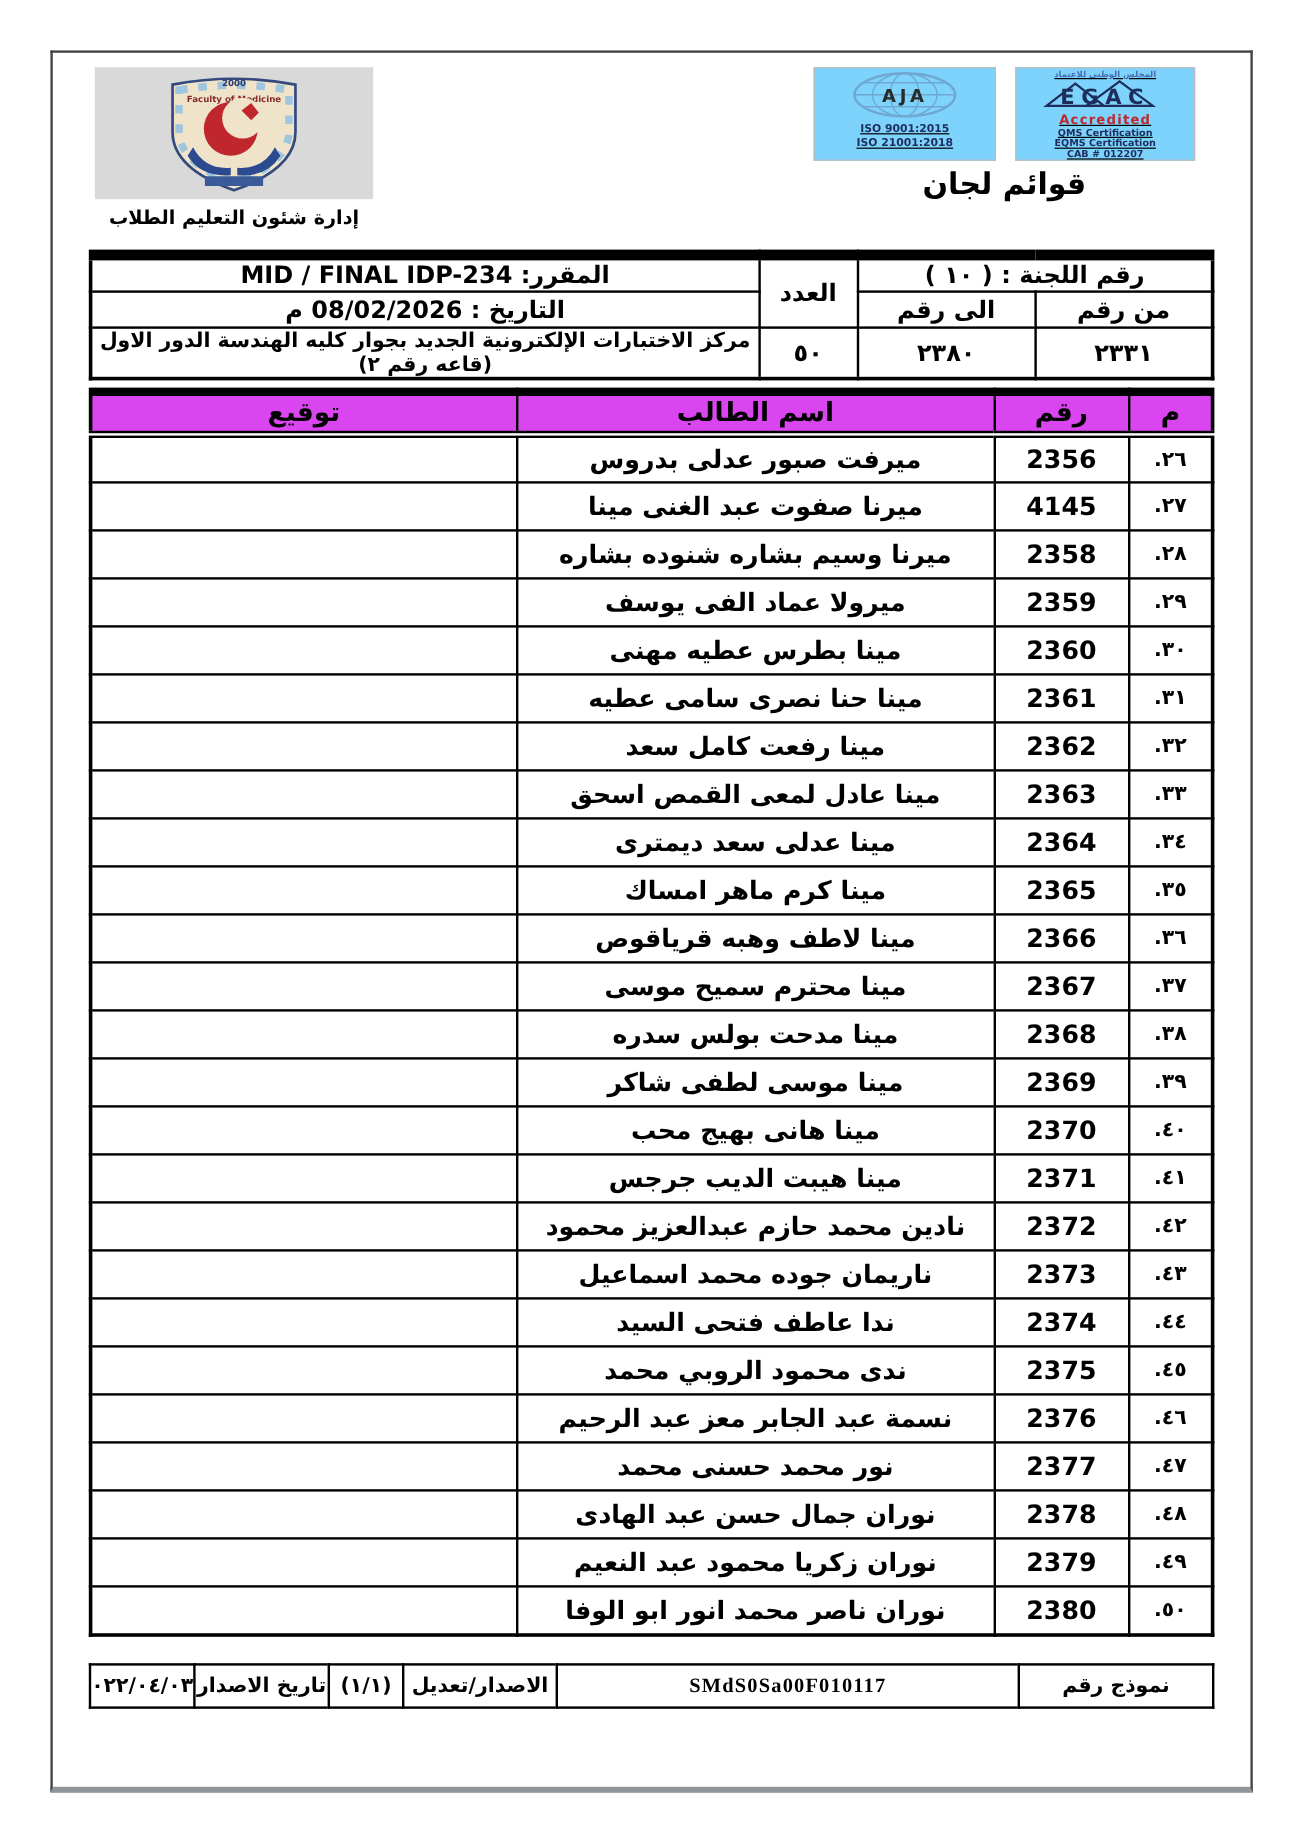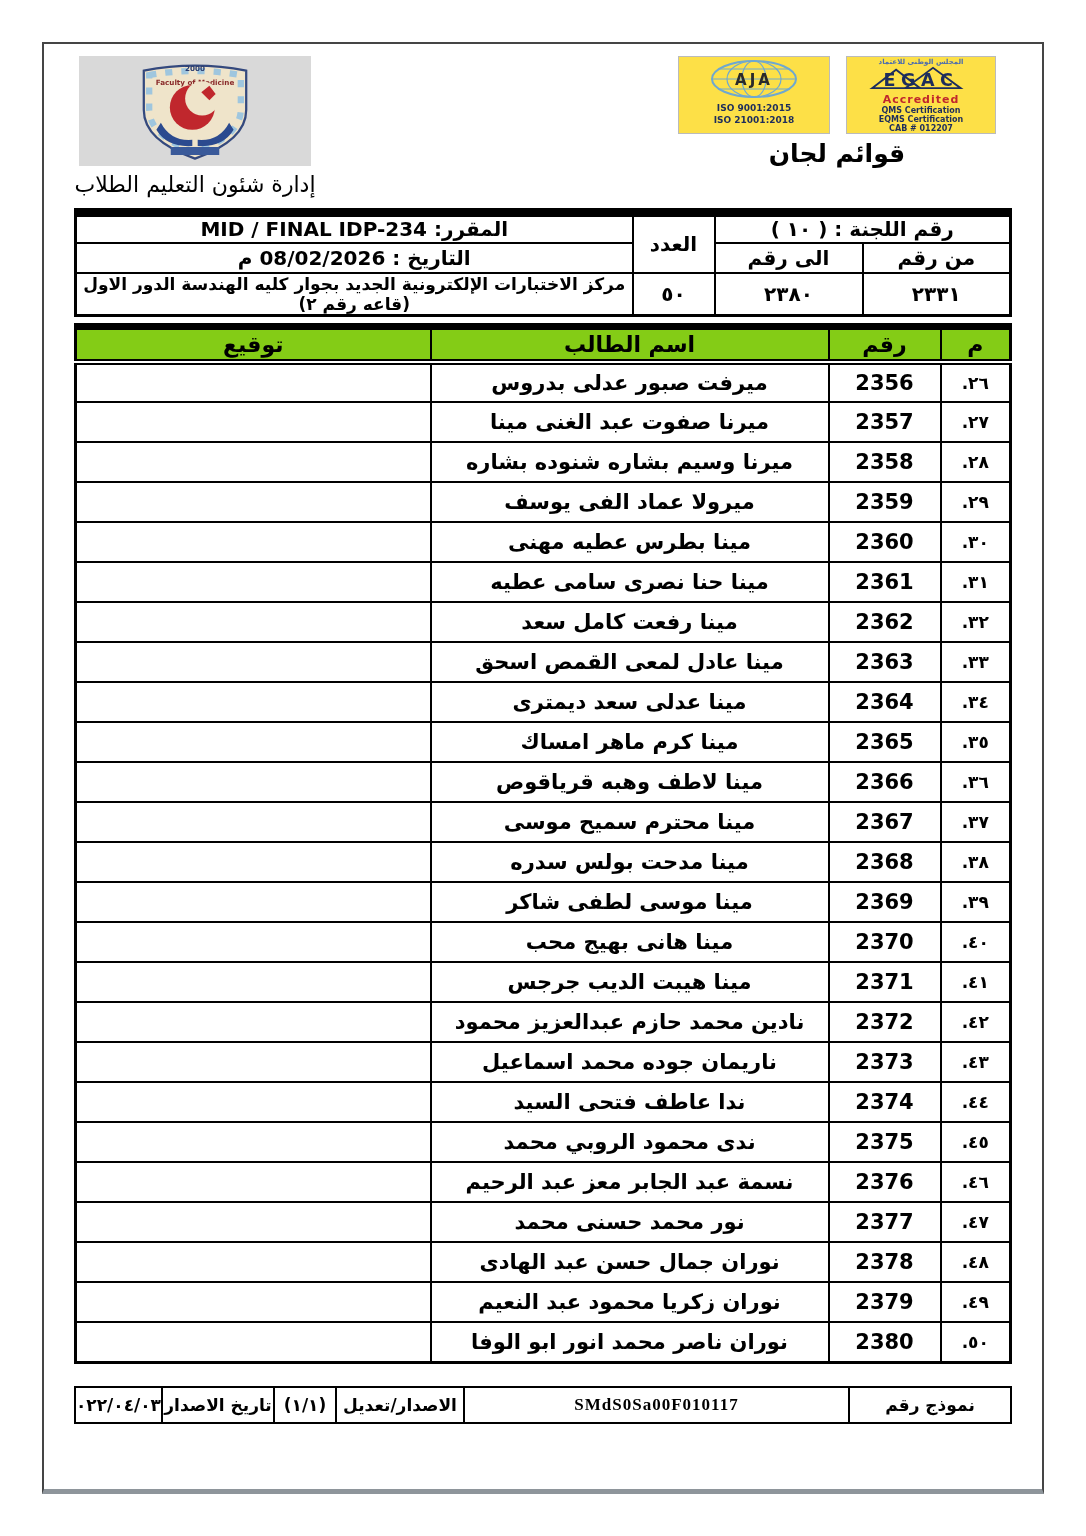--- a/index.html
+++ b/index.html
@@ -22,52 +22,52 @@
     padding:12px 30px 0 30px;
   }
 
   
   .hdr { display:flex; justify-content:space-between; height:150px; }
   .uni-block { width:190px; text-align:center; padding-top:2px; }
   .uni-caption { font-weight:bold; font-size:19px; line-height:1.3; margin-top:2px; }
   .center-block { width:350px; text-align:center; }
   .certs { display:flex; justify-content:center; gap:16px; }
   .cert-box {
-    border:1px solid #bbb; background:#fde047;
-    padding:2px 4px; height:78px;
+    border:1px solid #bbb; background:#7dd3fc;
+    padding:2px 4px; height:78px;text-decoration:underline;
   }
   .egac-box { width:150px; }
   .aja-box  { width:152px; }
   .egac-arabic { font-size:7px; color:#4a6bb0; font-weight:bold; line-height:1; }
   .egac-lines div { font-size:8px; font-weight:bold; color:#1d2d5c; line-height:1.15; direction:ltr; }
   .egac-accredited { color:#c0272d; font-weight:bold; font-size:11px; line-height:1.1; direction:ltr; letter-spacing:1px; }
   .aja-lines div { font-size:9px; font-weight:bold; color:#1d2d5c; line-height:1.3; direction:ltr; }
   .doc-title-1 { font-size:25px; font-weight:bold; margin-top:5px; }
   .doc-title-2 { font-size:25px; font-weight:bold; }
   .dept-block { width:242px; text-align:center; }
   .dept-logo-bg {
     background:#d9d9d9; width:232px; height:110px; margin:0 auto;
     display:flex; align-items:center; justify-content:center;
   }
-  .dept-caption { font-size:22px; font-weight:normal; margin-top:6px; }
+  .dept-caption { font-size:16px; font-weight:bold; margin-top:6px; }
 
   
   table { border-collapse:collapse; width:100%; table-layout:fixed; }
   td, th { border:2px solid #000; text-align:center; vertical-align:middle; overflow:hidden; }
 
   
   .info-table { margin-top:2px; border:3px solid #000; border-top:9px solid #000; }
   .info-table td { font-weight:bold; font-size:20px; height:30px; background:#fff; }
   .info-table .it-location { font-size:17px; }
   .info-table tr:last-child td { height:34px; }
 
   
   .students-table { margin-top:6px; border:3px solid #000; border-top:7px solid #000; }
   .students-table th {
-    background:#84cc16; font-size:22px; font-weight:bold; height:36px;
+    background:#d946ef; font-size:22px; font-weight:bold; height:36px;
     border-bottom:6px double #000;
   }
   .students-table td { height:40px; font-weight:bold; background:#fff; }
   .c-serial { width:70px; }
   .c-number { width:112px; }
   .c-name   { width:398px; }
   td.c-serial { font-size:17px; }
   td.c-number { font-size:21px; }
   td.c-name   { font-size:21px; }
 
@@ -181,21 +181,21 @@
       </thead>
       <tbody>
           <tr>
             <td class="c-serial">٢٦.</td>
             <td class="c-number">2356</td>
             <td class="c-name">ميرفت صبور عدلى بدروس</td>
             <td class="c-sign"></td>
           </tr>
           <tr>
             <td class="c-serial">٢٧.</td>
-            <td class="c-number">2357</td>
+            <td class="c-number">4145</td>
             <td class="c-name">ميرنا صفوت عبد الغنى مينا</td>
             <td class="c-sign"></td>
           </tr>
           <tr>
             <td class="c-serial">٢٨.</td>
             <td class="c-number">2358</td>
             <td class="c-name">ميرنا وسيم بشاره شنوده بشاره</td>
             <td class="c-sign"></td>
           </tr>
           <tr>

